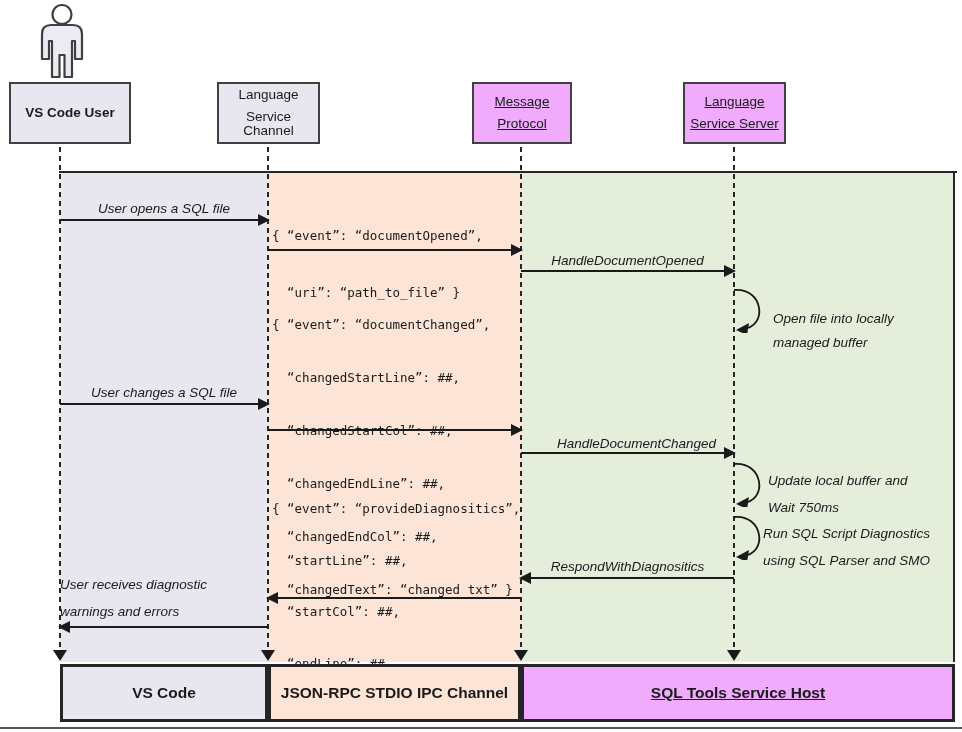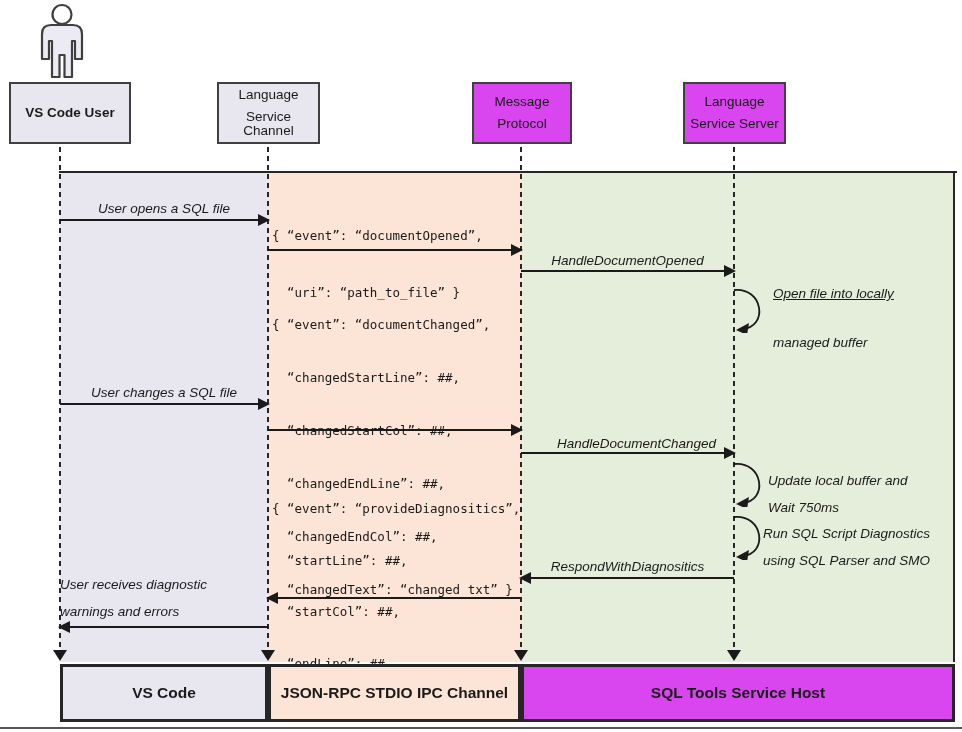--- a/index.html
+++ b/index.html
@@ -7,21 +7,21 @@
   .diagram { position:relative; width:962px; height:732px; background:#ffffff; overflow:hidden; }
 
   
   .hbox {
     position:absolute; top:82px; height:62px;
     border:2px solid #404040; display:flex; flex-direction:column;
     align-items:center; justify-content:center; row-gap:8px;
     font-size:13.5px; line-height:14px; text-align:center;
   }
   .lav { background:#e8e6ef; }
-  .grn { background:#d946ef; }
+  .grn { background:#f0abfc;text-decoration:underline; }
 
   
   .lane { position:absolute; top:173px; height:489px; }
   .lane-top-rule { position:absolute; left:59px; top:171px; width:898px; height:0; border-top:2.5px solid #262626; }
 
   
   .lifeline {
     position:absolute; top:147px; height:506px; width:2px;
     background:repeating-linear-gradient(to bottom,#262626 0 5px,transparent 5px 9px);
   }
@@ -113,21 +113,21 @@
   </div>
   <div class="arrow right" style="left:268px;width:253px;top:249px;"></div>
 
   <div class="lbl ctr" style="left:521px;width:213px;top:253px;">HandleDocumentOpened</div>
   <div class="arrow right" style="left:521px;width:213px;top:270px;"></div>
 
   <svg class="loop-svg" style="left:733px;top:287px;" viewBox="0 0 40 46">
     <path d="M1,3 C30,0 36,40 9,42" fill="none" stroke="#1a1a1a" stroke-width="1.8"></path>
     <polygon points="3,43 16,36 14,48" fill="#1a1a1a"></polygon>
   </svg>
-  <div class="lbl" style="left:773px;top:286px;text-decoration:underline;">Open file into locally</div>
+  <div class="lbl" style="left:773px;top:311px;">Open file into locally</div>
   <div class="lbl" style="left:773px;top:335px;">managed buffer</div>
 
   <div class="code" style="left:272px;top:287px;">
     <div>{ “event”: “documentChanged”,</div>
     <div>  “changedStartLine”: ##,</div>
     <div>  “changedStartCol”: ##,</div>
     <div>  “changedEndLine”: ##,</div>
     <div>  “changedEndCol”: ##,</div>
     <div>  “changedText”: “changed txt” }</div>
   </div>

